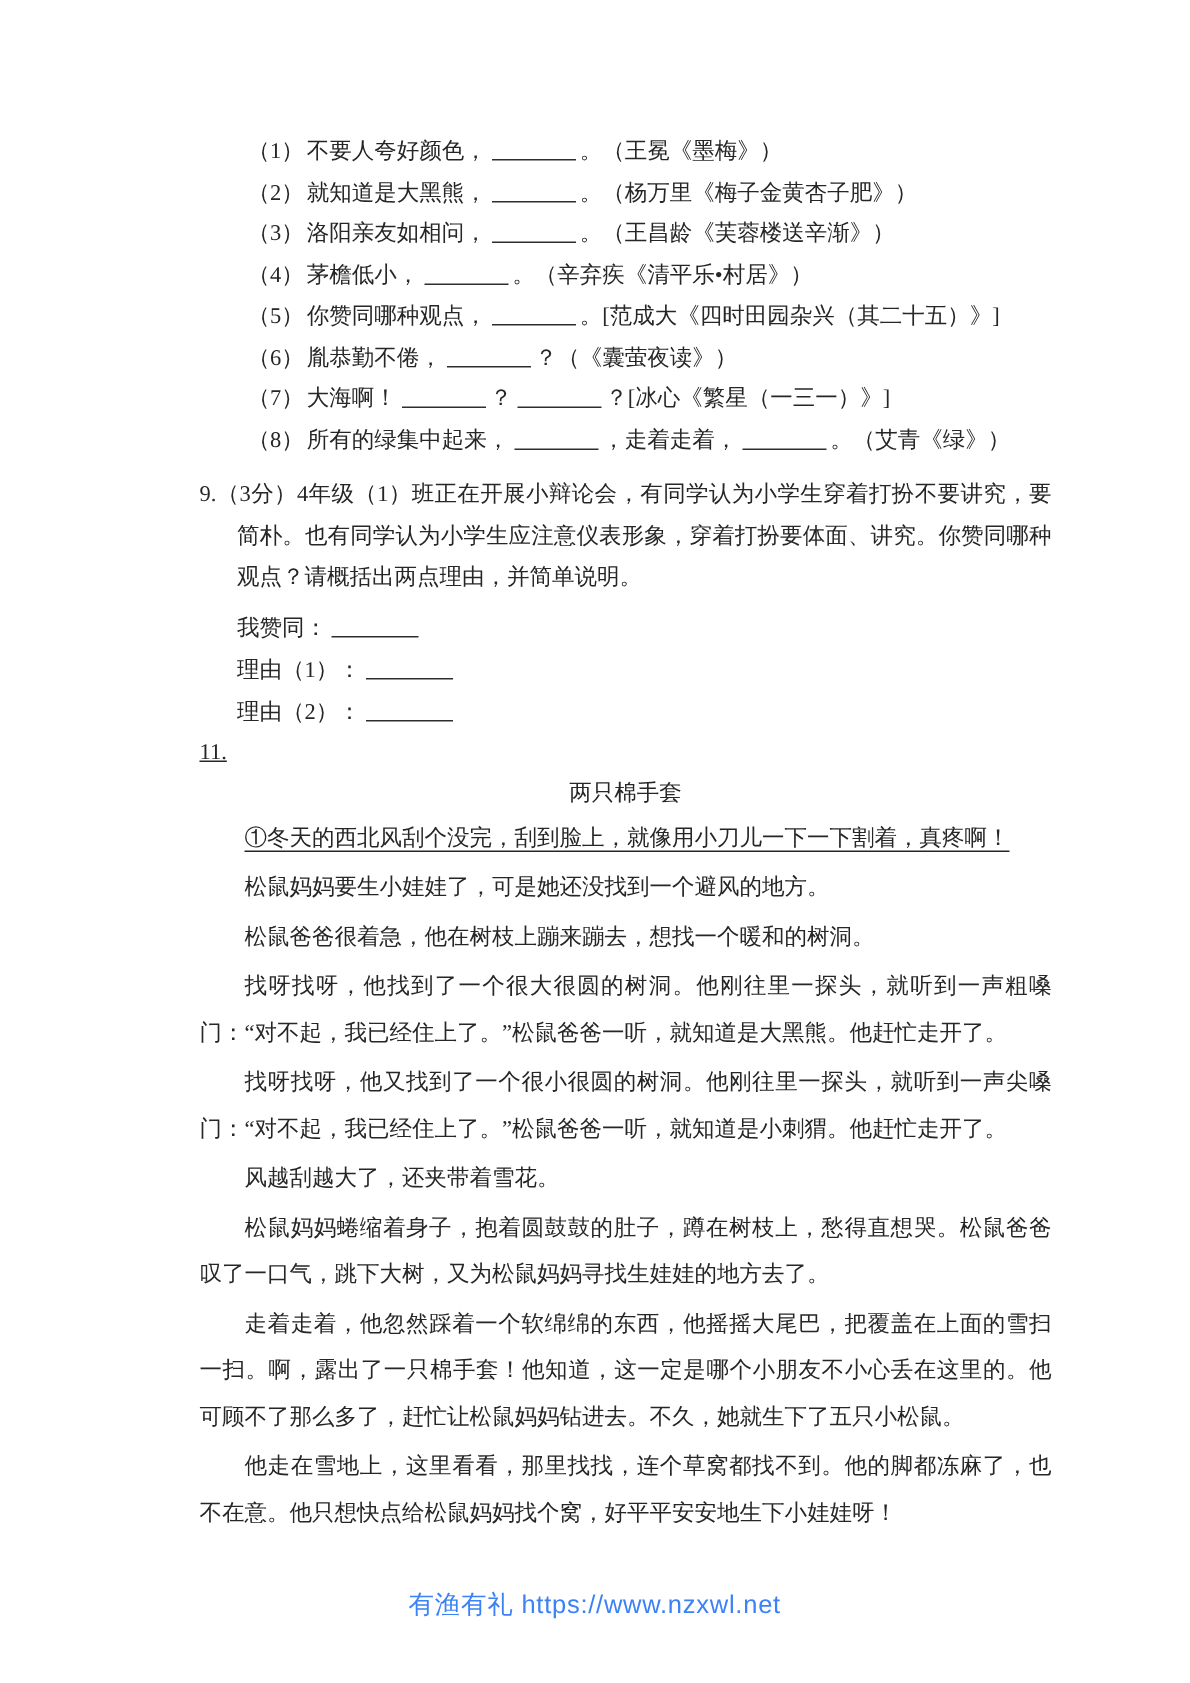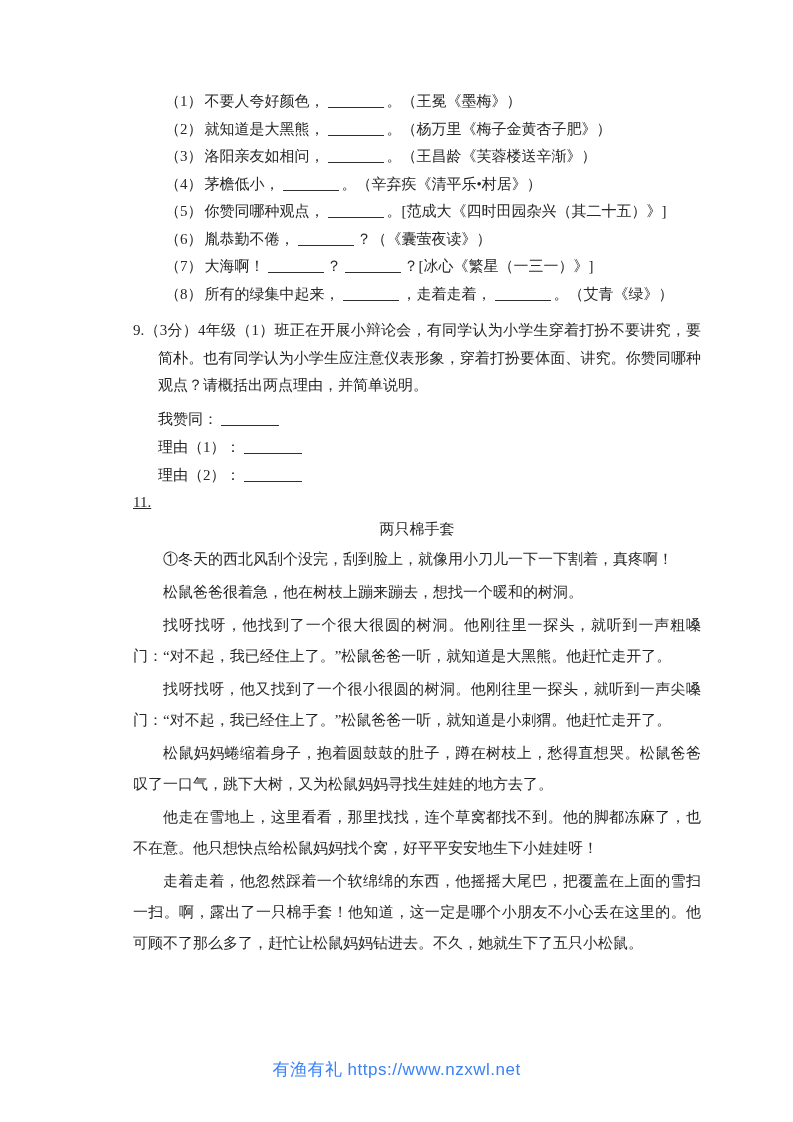--- a/index.html
+++ b/index.html
@@ -44,20 +44,21 @@
   .q11-num { margin-top:0; line-height:27px;text-decoration:underline; }
   .passage-title { text-align:center; line-height:27px; }
   .passage { margin-top:1px; }
   .passage p {
     margin:0 0 2px 0;
     line-height:31px;
     text-indent:2em;
     text-align:justify;
   }
   .passage p.underlined {
+    text-decoration:underline;
     text-underline-offset:4px;
   }
   
   .footer {
     position:absolute;
     left:0; top:1058px;
     width:100%;
     text-align:center;
     font-family:"Liberation Sans","DejaVu Sans",sans-serif;
     font-size:17px;
@@ -93,24 +94,26 @@
       </div>
 
     <div class="q11-num">
       <span>11.</span>
     </div>
 
     <div class="passage-title">两只棉手套</div>
 
     <div class="passage">
         <p class="underlined">①冬天的西北风刮个没完，刮到脸上，就像用小刀儿一下一下割着，真疼啊！</p>
+        <p>松鼠妈妈要生小娃娃了，可是她还没找到一个避风的地方。</p>
         <p>松鼠爸爸很着急，他在树枝上蹦来蹦去，想找一个暖和的树洞。</p>
         <p>找呀找呀，他找到了一个很大很圆的树洞。他刚往里一探头，就听到一声粗嗓门：“对不起，我已经住上了。”松鼠爸爸一听，就知道是大黑熊。他赶忙走开了。</p>
         <p>找呀找呀，他又找到了一个很小很圆的树洞。他刚往里一探头，就听到一声尖嗓门：“对不起，我已经住上了。”松鼠爸爸一听，就知道是小刺猬。他赶忙走开了。</p>
+        <p>风越刮越大了，还夹带着雪花。</p>
         <p>松鼠妈妈蜷缩着身子，抱着圆鼓鼓的肚子，蹲在树枝上，愁得直想哭。松鼠爸爸叹了一口气，跳下大树，又为松鼠妈妈寻找生娃娃的地方去了。</p>
+        <p>走着走着，他忽然踩着一个软绵绵的东西，他摇摇大尾巴，把覆盖在上面的雪扫一扫。啊，露出了一只棉手套！他知道，这一定是哪个小朋友不小心丢在这里的。他可顾不了那么多了，赶忙让松鼠妈妈钻进去。不久，她就生下了五只小松鼠。</p>
         <p>他走在雪地上，这里看看，那里找找，连个草窝都找不到。他的脚都冻麻了，也不在意。他只想快点给松鼠妈妈找个窝，好平平安安地生下小娃娃呀！</p>
-        <p>走着走着，他忽然踩着一个软绵绵的东西，他摇摇大尾巴，把覆盖在上面的雪扫一扫。啊，露出了一只棉手套！他知道，这一定是哪个小朋友不小心丢在这里的。他可顾不了那么多了，赶忙让松鼠妈妈钻进去。不久，她就生下了五只小松鼠。</p>
       </div>
 
   </div>
 
   <div class="footer">有渔有礼 https://www.nzxwl.net</div>
 </div>
 
 </body></html>

